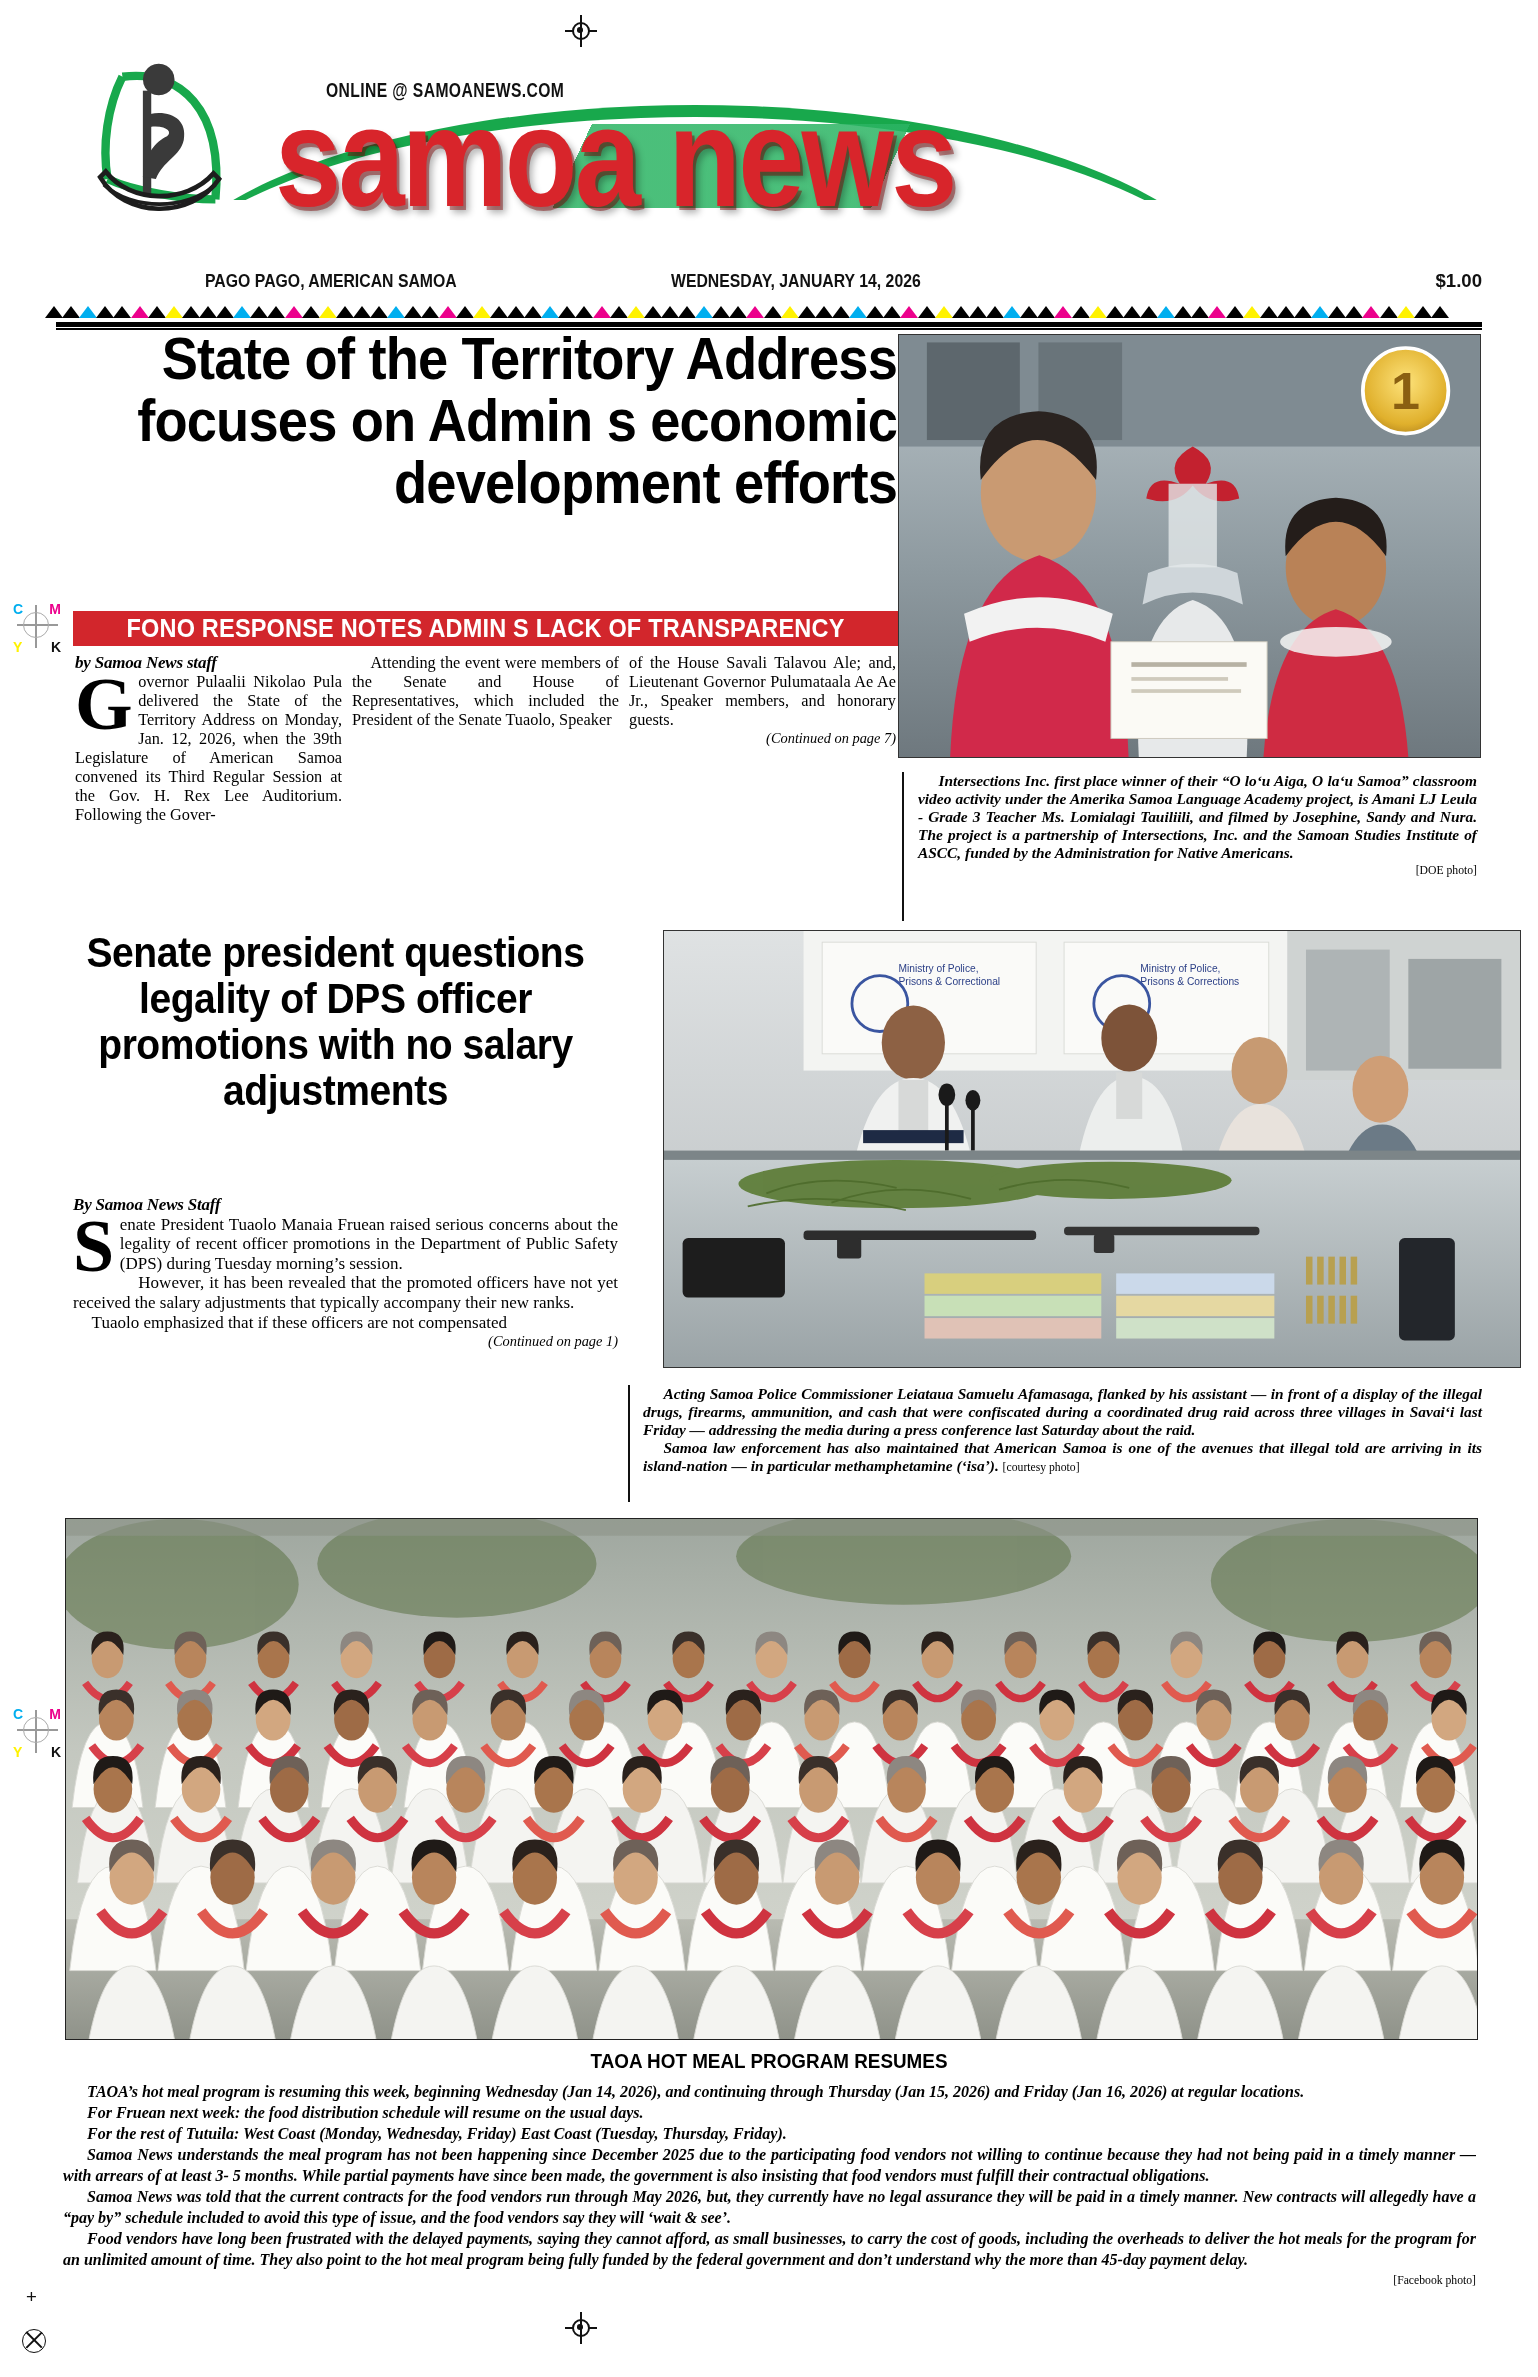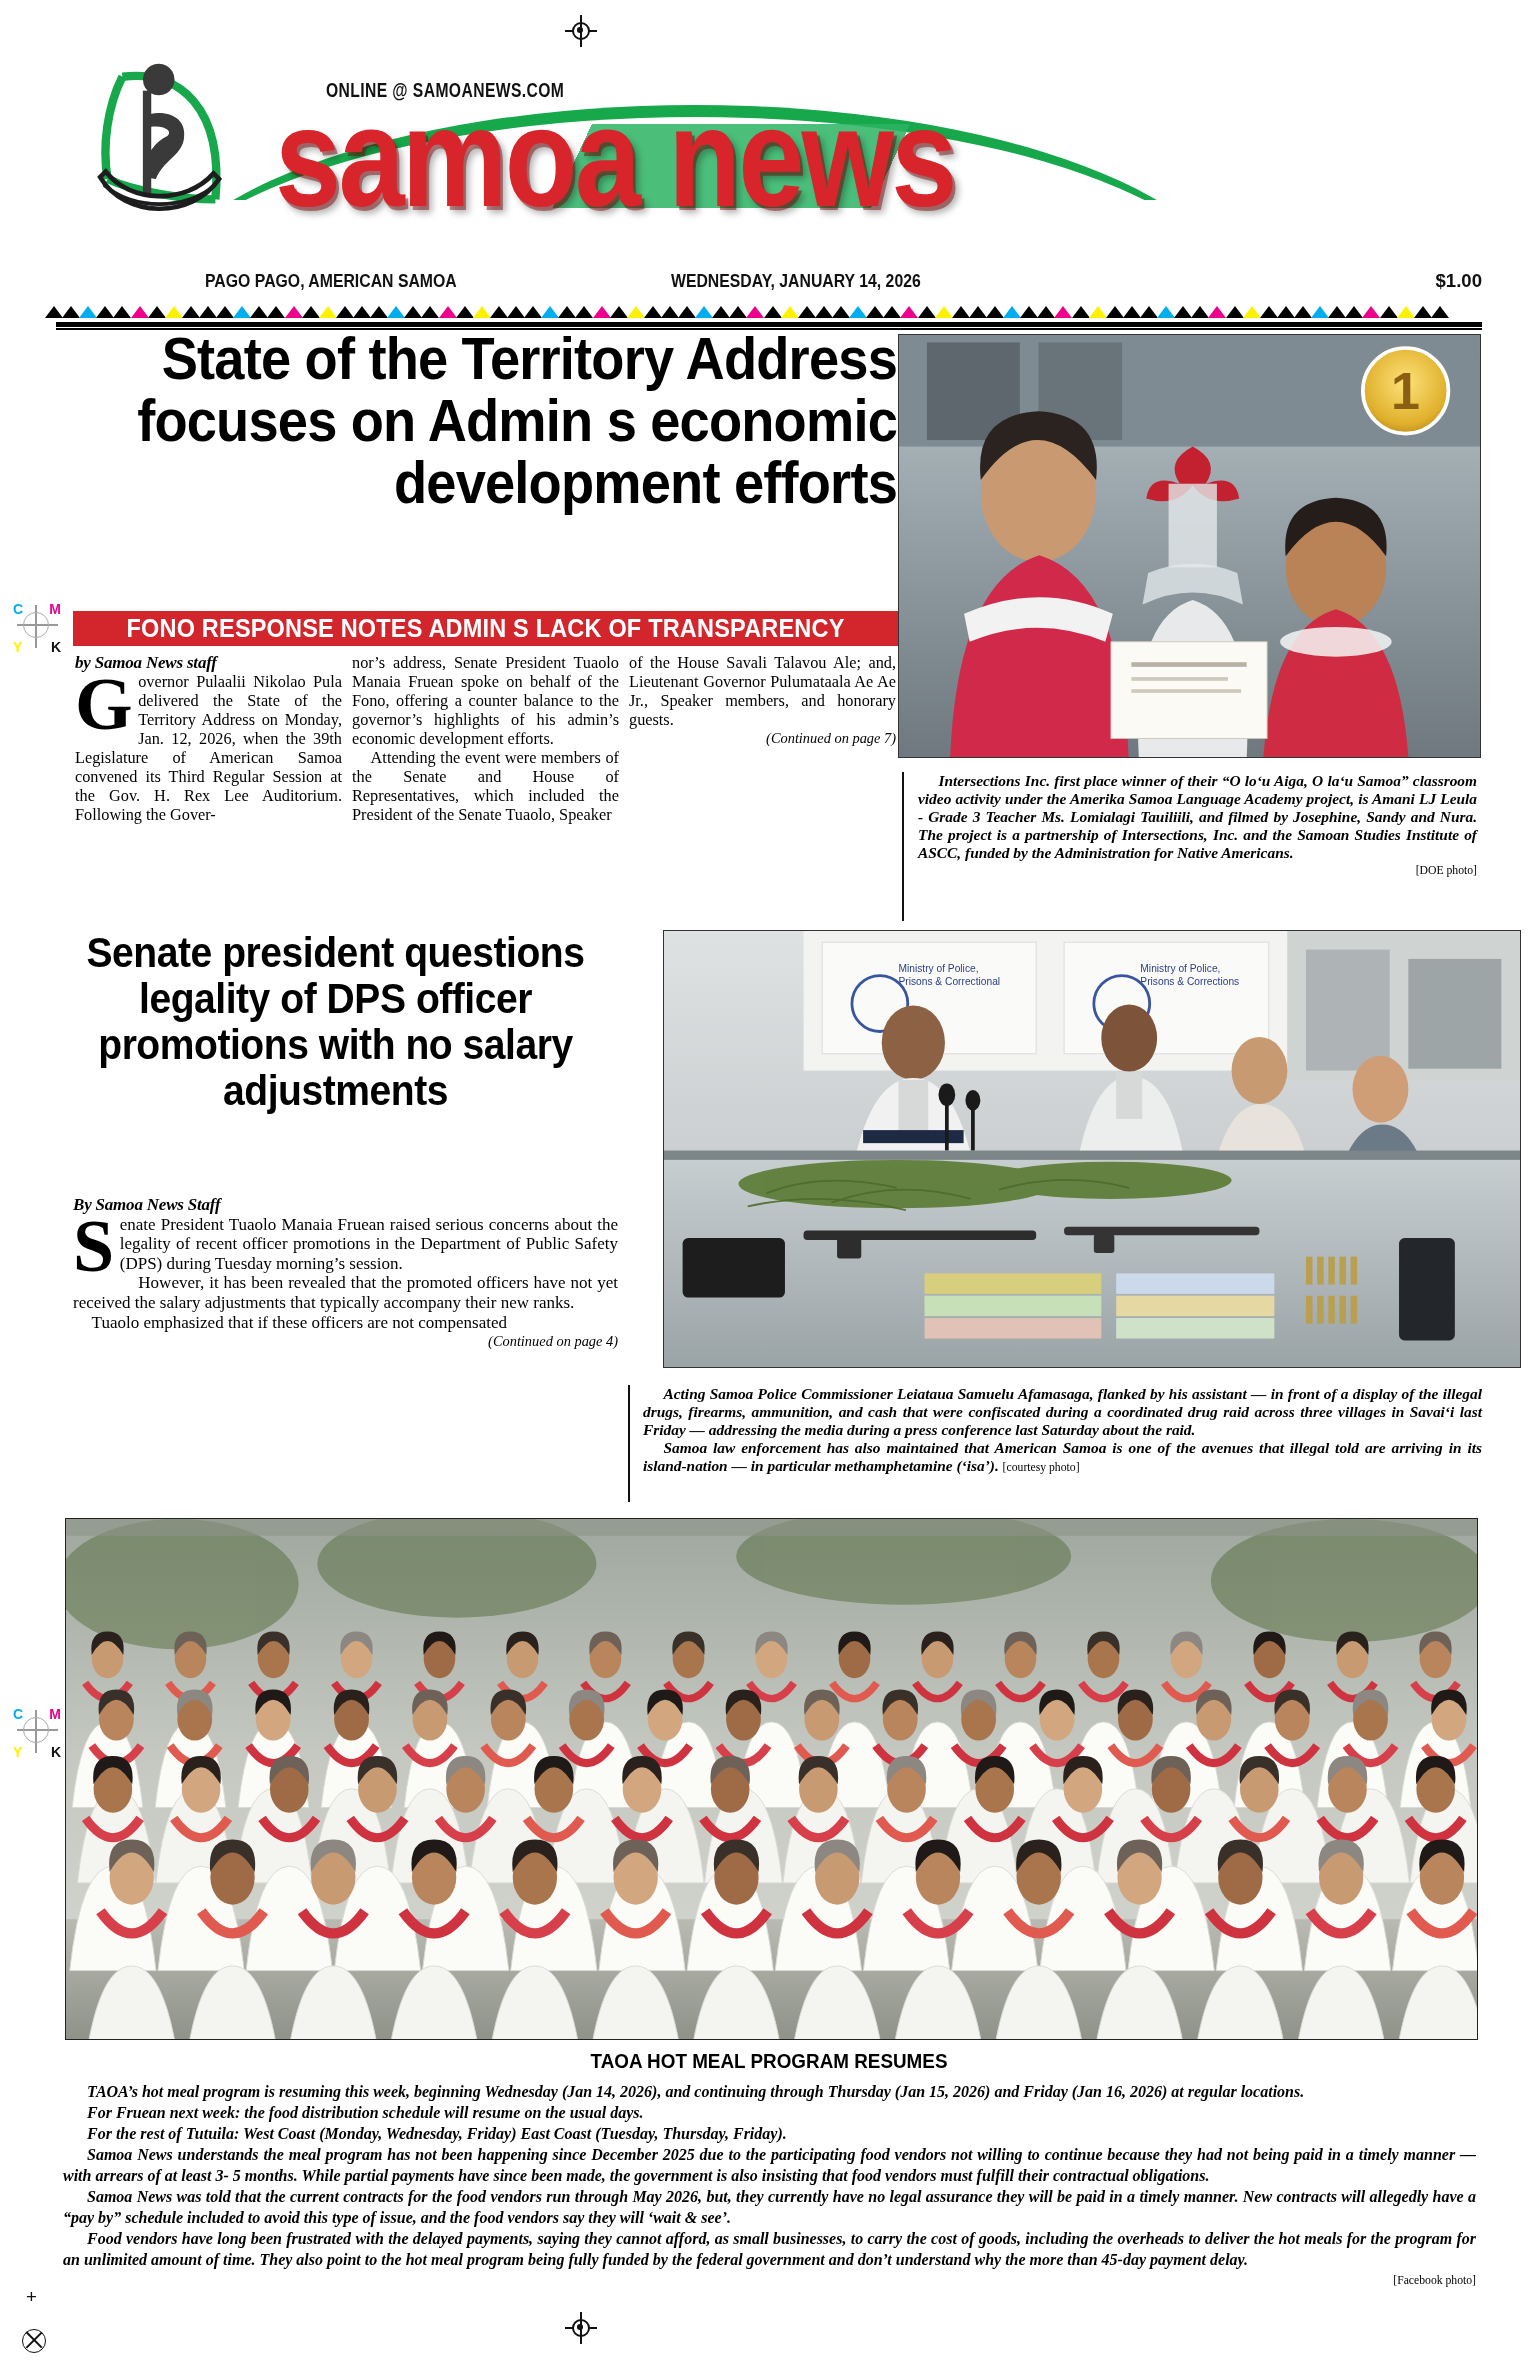--- a/index.html
+++ b/index.html
@@ -325,21 +325,20 @@
   <div class="banner-red">
     <span>FONO RESPONSE NOTES ADMIN S LACK OF TRANSPARENCY</span>
   </div>
 
   <div class="a1c1 col">
     <div class="byline">by Samoa News staff</div>
     <p class="first"><span class="dropcap">G</span><span>overnor Pulaalii Nikolao Pula delivered the State of the Territory Address on Monday, Jan. 12, 2026, when the 39th Legislature of American Samoa convened its Third Regular Session at the Gov. H. Rex Lee Auditorium. Following the Gover-</span></p>
   </div>
 
   <div class="a1c2 col">
-    <p class="first">nor’s address, Senate President Tuaolo Manaia Fruean spoke on behalf of the Fono, offering a counter balance to the governor’s highlights of his admin’s economic development efforts.</p>
     <p>Attending the event were members of the Senate and House of Representatives, which included the President of the Senate Tuaolo, Speaker</p>
   </div>
 
   <div class="a1c3 col">
     <p class="first">of the House Savali Talavou Ale; and, Lieutenant Governor Pulumataala Ae Ae Jr., Speaker members, and honorary guests.</p>
     <span class="contd">(Continued on page 7)</span>
   </div>
 
   <div class="photo" style="left:898px; top:334px; width:583px; height:424px; border:0.9px solid #333;">
     <svg class="ph-inner" viewBox="0 0 625 455" preserveAspectRatio="none">
@@ -393,21 +392,21 @@
   </div>
   <div style="position:absolute; left:902px; top:772px; width:1.9px; height:149px; background:#111;"></div>
 
   <div class="hl2">Senate president questions legality of DPS officer promotions with no salary adjustments</div>
 
   <div class="a2 col" style="font-size:17px; line-height:19.6px;">
     <div class="byline">By Samoa News Staff</div>
     <p class="first"><span class="dropcap">S</span><span>enate President Tuaolo Manaia Fruean raised serious concerns about the legality of recent officer promotions in the Department of Public Safety (DPS) during Tuesday morning’s session.</span></p>
     <p>However, it has been revealed that the promoted officers have not yet received the salary adjustments that typically accompany their new ranks.</p>
     <p>Tuaolo emphasized that if these officers are not compensated</p>
-    <span class="contd">(Continued on page 4)</span>
+    <span class="contd">(Continued on page 1)</span>
   </div>
 
   <div class="photo" style="left:623px; top:930px; width:858px; height:438px; border:0.9px solid #333;margin-left:40px;">
     <svg class="ph-inner" viewBox="0 0 920 470" preserveAspectRatio="none">
       <defs>
         <linearGradient id="room" x1="0" y1="0" x2="0" y2="1">
           <stop offset="0%" stop-color="#dfe2e3"></stop>
             <stop offset="100%" stop-color="#b7bcbe"></stop>
         </linearGradient>
         <linearGradient id="tbl" x1="0" y1="0" x2="0" y2="1">

